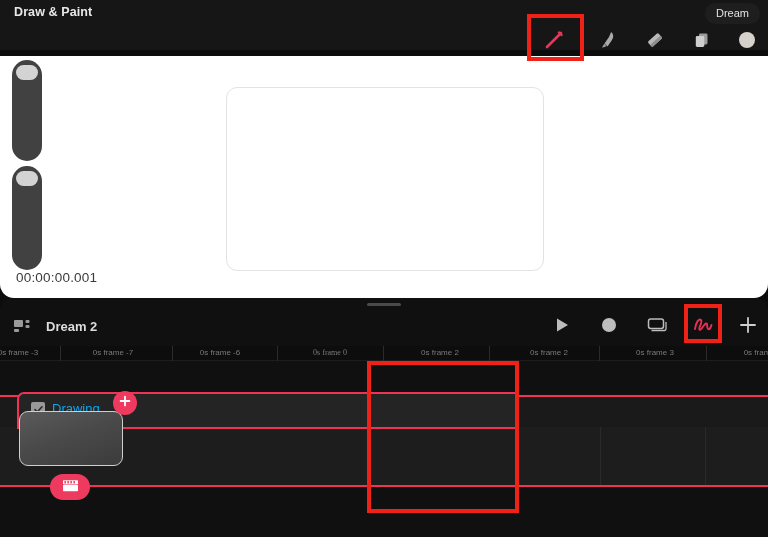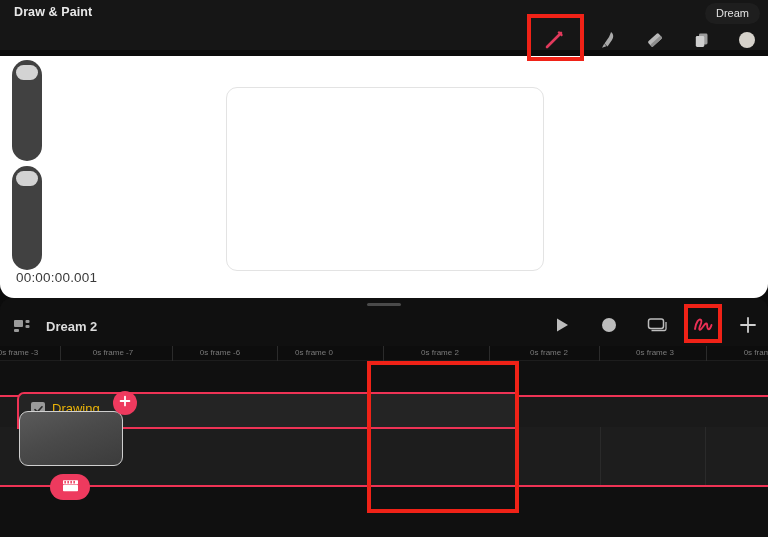--- a/index.html
+++ b/index.html
@@ -115,21 +115,21 @@
     border-top-left-radius: 7px;
   }
   .chk {
     position: absolute; left: 12px; top: 8px; width: 14px; height: 14px;
     background: #999; border-radius: 2px;
     display: flex; align-items: center; justify-content: center;
   }
   .chk svg { display: block; }
   .layer-label {
     position: absolute; left: 33px; top: 7px;
-    font-size: 13px; color: #eab308;
+    font-size: 13px; color: #0ea5e9;
   }
   .thumb {
     position: absolute; left: 19px; top: 50px; width: 104px; height: 55px;
     border-radius: 9px; border: 1.5px solid #cfcfcf;
     background: linear-gradient(160deg, #5a5a5a 0%, #4a4a4a 45%, #3b3b3b 100%);
   }
   .plus-badge {
     position: absolute; left: 113px; top: 30px; width: 24px; height: 24px;
     border-radius: 12px; background: #ee3a5e;
     display: flex; align-items: center; justify-content: center;
@@ -278,21 +278,21 @@
         <div class="tick-mark" style="left: 60px;"></div>
         <div class="tick-mark" style="left: 172px;"></div>
         <div class="tick-mark" style="left: 277px;"></div>
         <div class="tick-mark" style="left: 383px;"></div>
         <div class="tick-mark" style="left: 489px;"></div>
         <div class="tick-mark" style="left: 599px;"></div>
         <div class="tick-mark" style="left: 706px;"></div>
         <div class="tick-label" style="left: 18px;">0s frame -3</div>
         <div class="tick-label" style="left: 113px;">0s frame -7</div>
         <div class="tick-label" style="left: 220px;">0s frame -6</div>
-        <div class="tick-label" style="left: 314px;">0s frame 0</div>
+        <div class="tick-label" style="left: 330px; font-family: Liberation Serif, serif;">0s frame 0</div>
         <div class="tick-label" style="left: 440px;">0s frame 2</div>
         <div class="tick-label" style="left: 549px;">0s frame 2</div>
         <div class="tick-label" style="left: 655px;">0s frame 3</div>
         <div class="tick-label" style="left: 757px;">0s fram</div>
       </div>
 
     <div class="tracks">
       <div class="track-row" id="track-a"></div>
       <div class="track-row" id="track-b">
         <div class="cell-div" style="left:600px"></div>

